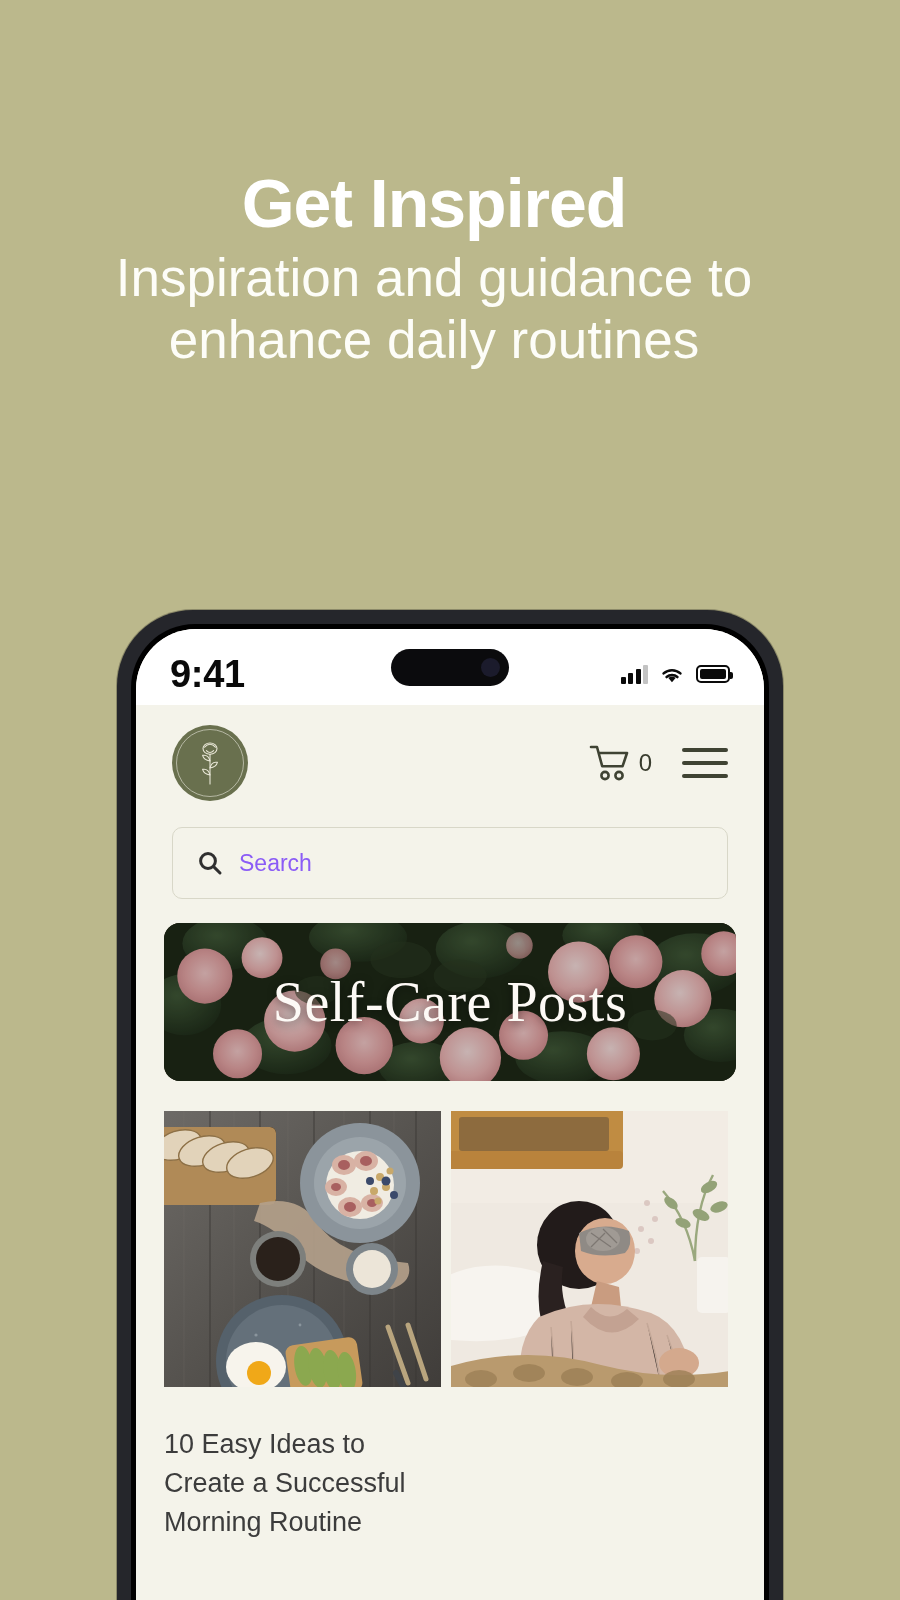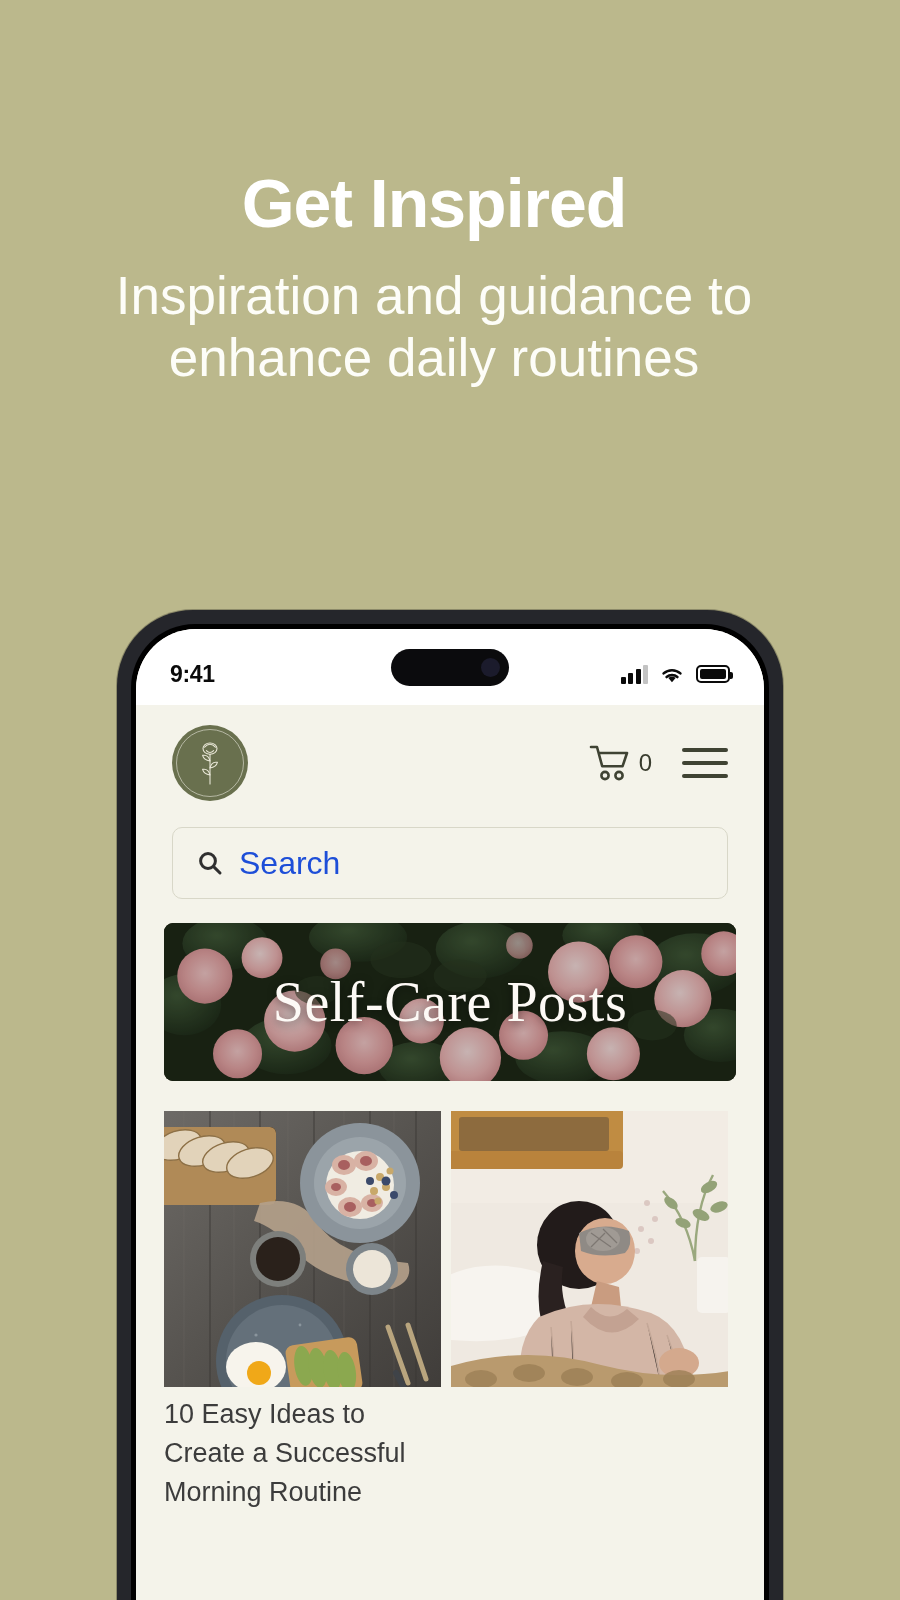--- a/index.html
+++ b/index.html
@@ -25,21 +25,21 @@
     text-align: center;
   }
   .promo-title {
     font-size: 68px;
     font-weight: 700;
     color: #ffffff;
     letter-spacing: -1px;
     line-height: 1.05;
   }
   .promo-sub {
-    margin-top: 26px;
+    margin-top: 8px;
     font-size: 53px;
     font-weight: 400;
     color: #fdfdf8;
     line-height: 1.16;
     padding: 0 60px;
   }
 
   
   .phone {
     position: absolute;
@@ -73,21 +73,21 @@
   .statusbar {
     position: relative;
     height: 76px;
     background: #ffffff;
     display: flex;
     align-items: center;
     justify-content: space-between;
     padding: 14px 34px 0 34px;
   }
   .status-time {
-    font-size: 23px;
+    font-size: 38px;
     font-weight: 700;
     color: #0a0a0a;
     letter-spacing: -0.3px;
   }
   .dynamic-island {
     position: absolute;
     left: 50%;
     top: 20px;
     transform: translateX(-50%);
     width: 118px;
@@ -165,28 +165,28 @@
   .search-box {
     display: flex;
     align-items: center;
     gap: 16px;
     height: 72px;
     border: 1.5px solid #d8d7c8;
     border-radius: 10px;
     padding: 0 24px;
     background: #f4f3ea;
   }
-  .search-ph { font-size: 32px; color: #1d4ed8; }
+  .search-ph { font-size: 23px; color: #8b5cf6; }
 
   
   .hero-wrap { padding: 24px 28px 0 28px; }
   .hero {
     position: relative;
     height: 158px;
-    border-radius: 9px;
+    border-radius: 16px;
     overflow: hidden;
     background: #2a2318;
     display: flex;
     align-items: center;
     justify-content: center;
   }
   .hero-art { position: absolute; inset: 0; }
   .hero-title {
     position: relative;
     font-family: "Liberation Serif", serif;
@@ -205,21 +205,21 @@
   }
   .post { width: 277px; }
   .post-img {
     width: 100%;
     height: 276px;
     overflow: hidden;
     background: #cfcabe;
     position: relative;
   }
   .post-title {
-    margin-top: 8px;
+    margin-top: 38px;
     font-size: 27px;
     line-height: 1.45;
     color: #3c3c3c;
     font-weight: 400;
   }
 </style>
 </head>
 <body>
 
 <div class="promo">

